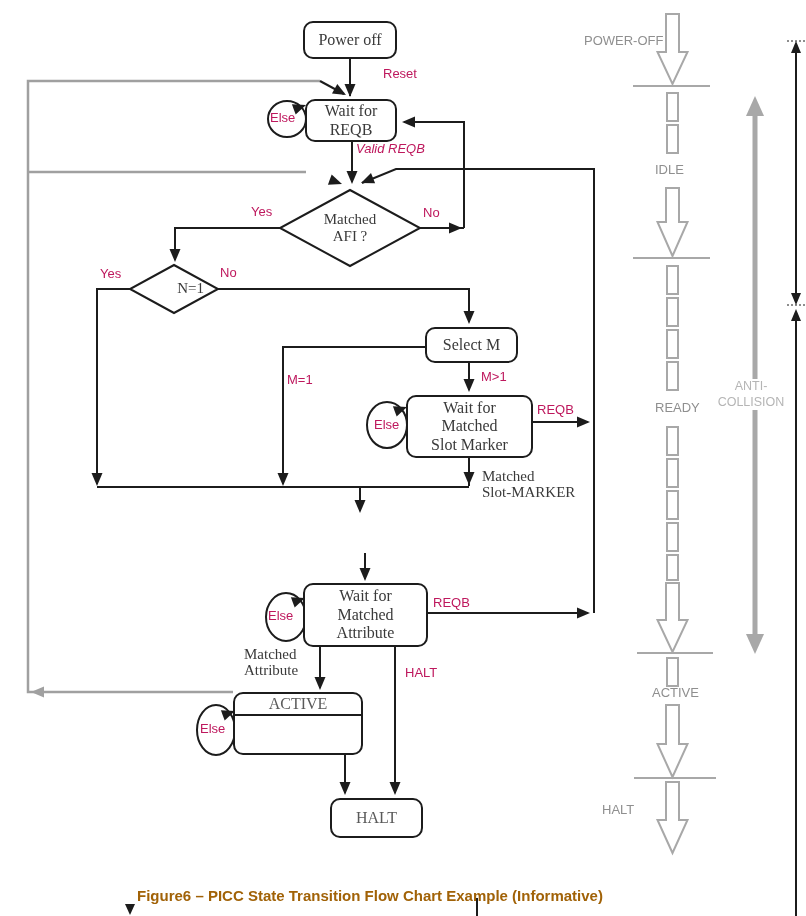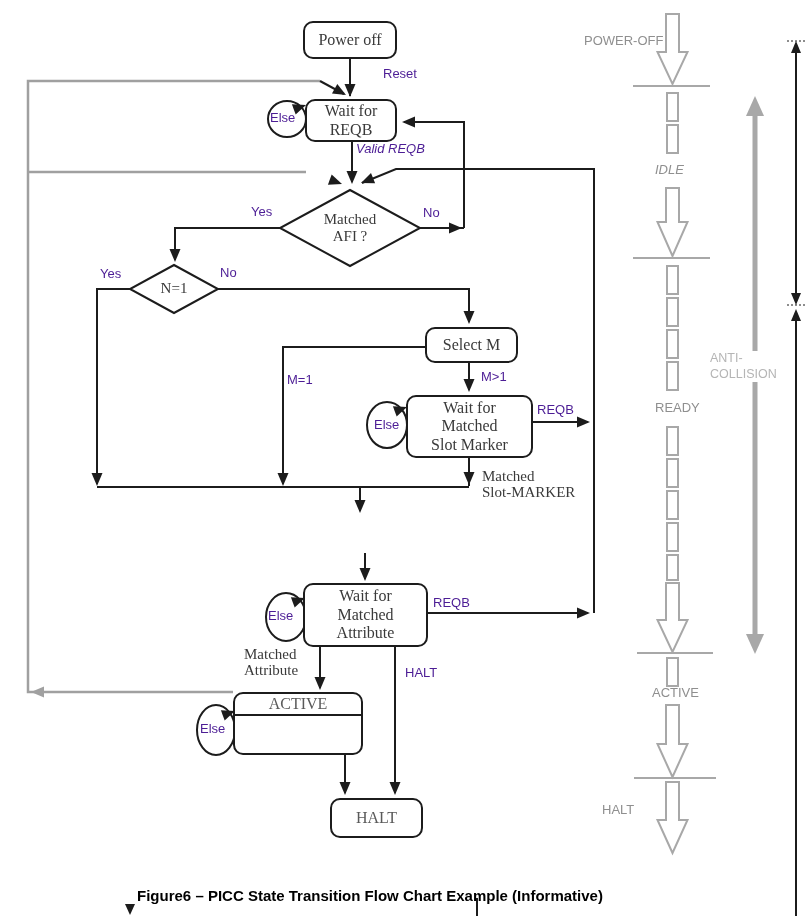--- a/index.html
+++ b/index.html
@@ -4,35 +4,35 @@
 <style>
   html,body{margin:0;padding:0;background:#fff;}
   .stage{position:relative;width:806px;height:916px;background:#fff;overflow:hidden;
          font-family:"Liberation Sans",sans-serif;}
   .stage svg{position:absolute;left:0;top:0;z-index:1;}
   .box{position:absolute;z-index:2;background:#fff;border:2px solid #1c1c1c;border-radius:10px;
        display:flex;align-items:center;justify-content:center;text-align:center;
        font:16px/1.15 "Liberation Serif",serif;color:#3a3a3a;white-space:pre-line;box-sizing:border-box;}
   .dtext{position:absolute;z-index:3;text-align:center;font:15px/1.15 "Liberation Serif",serif;
        color:#3a3a3a;white-space:pre-line;}
-  .lbl{position:absolute;z-index:3;font:13px/1.15 "Liberation Sans",sans-serif;color:#4c1d95;
+  .lbl{position:absolute;z-index:3;font:13px/1.15 "Liberation Sans",sans-serif;color:#be185d;
        white-space:pre-line;}
   .lbl-serif{position:absolute;z-index:3;font:15px/1.08 "Liberation Serif",serif;color:#3a3a3a;
        white-space:pre-line;}
   .state{position:absolute;z-index:3;font:13px/1.15 "Liberation Sans",sans-serif;color:#8f8f8f;}
   .anti{position:absolute;z-index:3;font:12.5px/1.25 "Liberation Sans",sans-serif;color:#b5b5b5;
-        background:#fff;white-space:pre-line;}
+        background:#fff;text-align:center;white-space:pre-line;margin-top:28px;}
   .active-box{position:absolute;z-index:2;background:#fff;border:2px solid #1c1c1c;border-radius:10px;
         box-sizing:border-box;}
   .active-hd{height:20px;border-bottom:2px solid #1c1c1c;display:flex;align-items:center;justify-content:center;
         font:16px/1 "Liberation Serif",serif;color:#5a5a5a;}
   .active-bd{display:flex;align-items:center;justify-content:center;text-align:center;height:37px;
         font:16px/1.1 "Liberation Serif",serif;color:#3a3a3a;white-space:pre-line;}
   .caption{position:absolute;z-index:3;left:90px;top:887px;width:560px;text-align:center;
-        font:bold 15px/1.2 "Liberation Sans",sans-serif;color:#000000;}
+        font:bold 15px/1.2 "Liberation Sans",sans-serif;color:#a16207;}
   .halt-text{color:#5a5a5a;}
 </style>
 </head>
 <body>
 
 <div class="stage">
 
 <svg width="806" height="916" viewBox="0 0 806 916">
 
   <g stroke="#a0a0a0" stroke-width="2.5" fill="none">
@@ -141,21 +141,21 @@
     <path d="M130,915 l-5,-11 l10,0 z" fill="#1c1c1c"></path>
     <line x1="477" y1="898" x2="477" y2="916" stroke="#1c1c1c" stroke-width="2"></line>
   </g>
 </svg>
 
   <div class="box" style="left:303px;top:21px;width:94px;height:38px;">Power off</div>
   <div class="box" style="left:305px;top:99px;width:92px;height:43px;">Wait for
 REQB</div>
   <div class="dtext" style="left:290px;top:211px;width:120px;">Matched
 AFI ?</div>
-  <div class="dtext" style="left:144px;top:280px;width:60px;">N=1</div>
+  <div class="dtext" style="left:144px;top:280px;width:60px;text-align:right;">N=1</div>
   <div class="box" style="left:425px;top:327px;width:93px;height:36px;text-align:center;">Select M</div>
   <div class="box" style="left:406px;top:395px;width:127px;height:63px;">Wait for
 Matched
 Slot Marker</div>
   <div class="box" style="left:303px;top:583px;width:125px;height:64px;">Wait for
 Matched
 Attribute</div>
   <div class="active-box" style="left:233px;top:692px;width:130px;height:63px;">
     <div class="active-hd">ACTIVE</div>
   </div>
@@ -175,21 +175,21 @@
   <div class="lbl" style="left:433px;top:596px;">REQB</div>
   <div class="lbl" style="left:405px;top:666px;">HALT</div>
   <div class="lbl-serif" style="left:244px;top:646px;">Matched
 Attribute</div>
   <div class="lbl" style="left:270px;top:111px;">Else</div>
   <div class="lbl" style="left:374px;top:418px;">Else</div>
   <div class="lbl" style="left:268px;top:609px;">Else</div>
   <div class="lbl" style="left:200px;top:722px;">Else</div>
 
   <div class="state" style="left:584px;top:34px;">POWER-OFF</div>
-  <div class="state" style="left:655px;top:163px;font-style:italic;">IDLE</div>
+  <div class="state" style="left:655px;top:163px;">IDLE</div>
   <div class="state" style="left:655px;top:401px;">READY</div>
   <div class="state" style="left:652px;top:686px;">ACTIVE</div>
   <div class="state" style="left:602px;top:803px;">HALT</div>
   <div class="anti" style="left:710px;top:351px;width:82px;">ANTI-
 COLLISION</div>
 
   <div class="caption">Figure6 – PICC State Transition Flow Chart Example (Informative)</div>
 
 </div>
 

